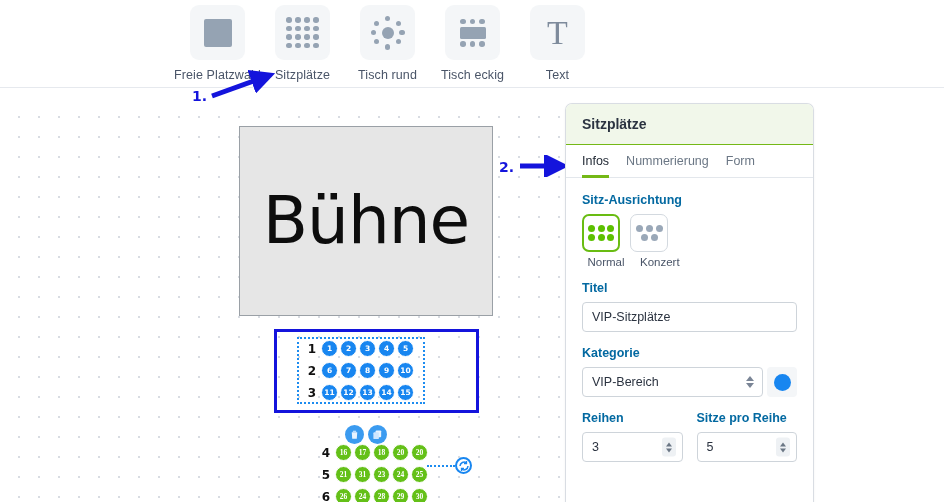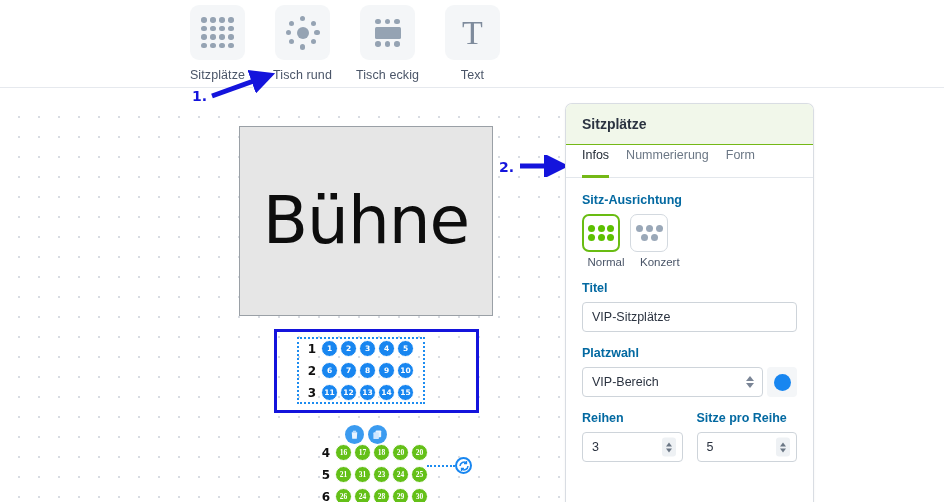--- a/index.html
+++ b/index.html
@@ -117,21 +117,21 @@
   #panel-head{
     height:41px;background:#f1f7ea;border-bottom:1px solid #74b816;
     display:flex;align-items:center;padding-left:16px;box-sizing:border-box;
   }
   #panel-title{font-size:14px;font-weight:700;color:#2b3340;}
   #tabs{
     height:33px;border-bottom:1px solid #e3e7ec;display:flex;align-items:flex-end;
     padding-left:16px;box-sizing:border-box;gap:17px;
   }
   .tab{
-    font-size:12.5px;color:#6b7785;padding-bottom:13px;cursor:pointer;
+    font-size:12.5px;color:#6b7785;padding-bottom:7px;cursor:pointer;
     border-bottom:3px solid transparent;margin-bottom:-1px;
   }
   .tab.active{color:#232b36;font-weight:400;border-bottom-color:#74b816;}
   #panel-body{padding:15px 16px 0 16px;box-sizing:border-box;}
   .fld-label{
     font-size:12.5px;font-weight:700;color:#0369a1;margin-bottom:7px;
   }
   .orient-row{display:flex;gap:10px;margin-bottom:4px;}
   .orient{
     width:38px;height:38px;border-radius:7px;box-sizing:border-box;
@@ -188,20 +188,26 @@
   .stepper .up{border-bottom:4px solid #6b7785;}
   .stepper .dn{border-top:4px solid #6b7785;}
 </style>
 </head>
 <body>
 
 <div id="root">
 
   <div id="toolbar">
 
+    <div class="tool">
+      <div class="tool-tile">
+        <div class="sq"></div>
+      </div>
+      <div class="tool-label">Freie Platzwahl</div>
+    </div>
 
     <div class="tool">
       <div class="tool-tile">
         <div class="dotgrid">
           <i></i>
             <i></i>
             <i></i>
             <i></i>
           <i></i>
             <i></i>
@@ -413,21 +419,21 @@
         </div>
       </div>
       <div class="orient-lbls">
         <div class="orient-lbl">Normal</div>
         <div class="orient-lbl">Konzert</div>
       </div>
 
       <div class="fld-label">Titel</div>
       <input class="txtinput mb14" type="text" value="VIP-Sitzplätze" style="">
 
-      <div class="fld-label">Platzwahl</div>
+      <div class="fld-label">Kategorie</div>
       <div class="kat-row">
         <div class="selectbox">
           <span>VIP-Bereich</span>
           <span class="spin">
             <span class="up"></span>
               <span class="dn"></span>
           </span>
         </div>
         <div class="colorswatch">
           <span class="colordot"></span>

